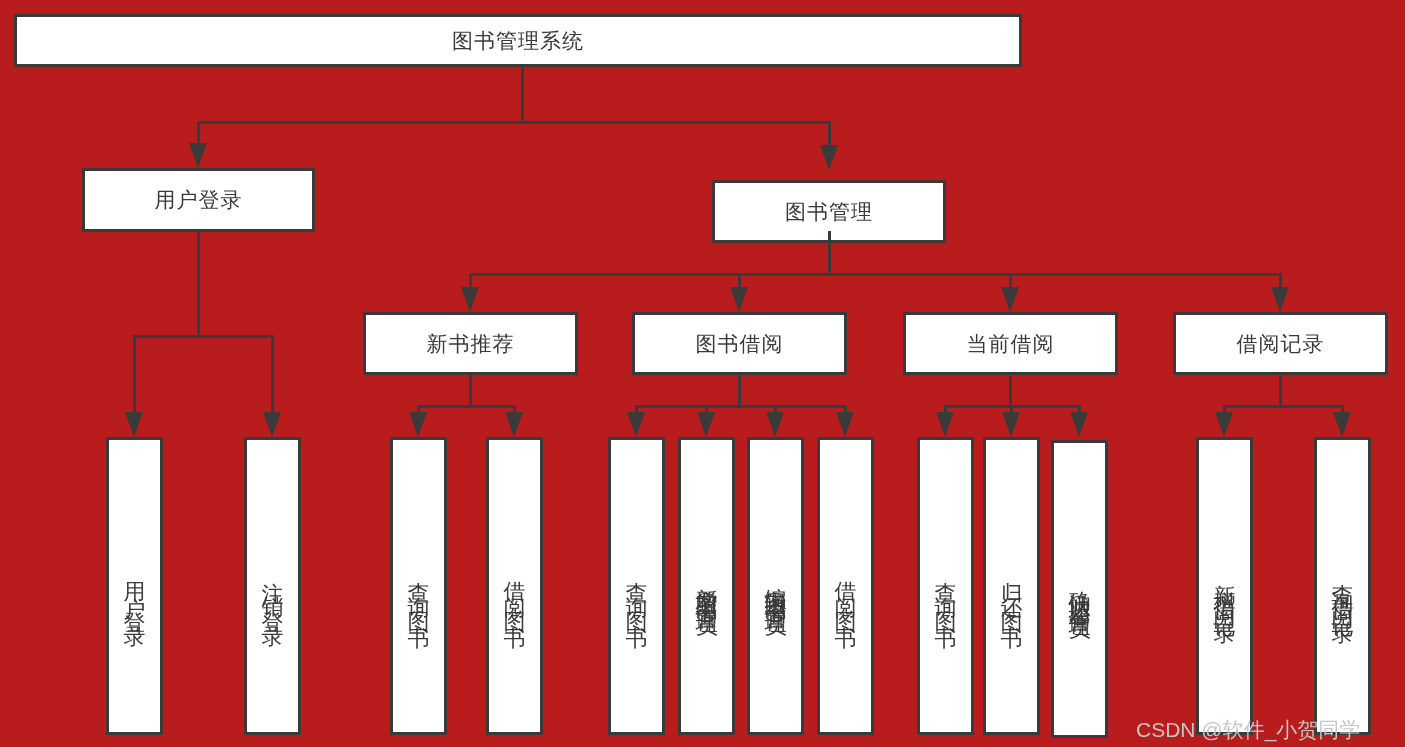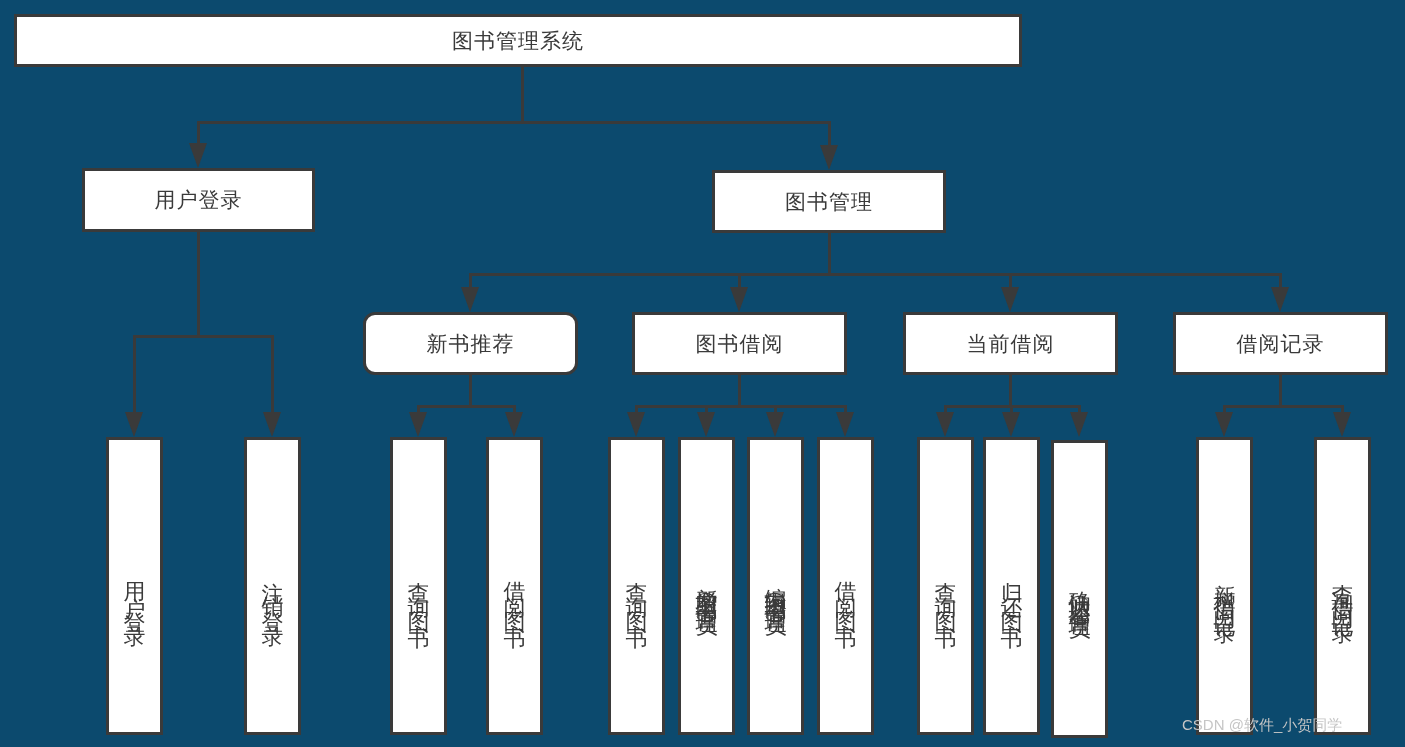--- a/index.html
+++ b/index.html
@@ -4,21 +4,21 @@
 <style>
   html, body {
     margin: 0; padding: 0;
     background: #ffffff;
     font-family: "Liberation Sans", "DejaVu Sans", sans-serif;
   }
   #canvas {
     position: relative;
     width: 1405px;
     height: 747px;
-    background: #0c4a6e;
+    background: #b91c1c;
     overflow: hidden;
     color: #3a3a3a;
   }
   .box {
     position: absolute;
     box-sizing: border-box;
     border: 3px solid #3a3a3a;
     background: #ffffff;
     display: flex;
     align-items: center;
@@ -61,23 +61,23 @@
   }
   .ah {
     position: absolute;
     width: 0; height: 0;
     border-left: 9px solid transparent;
     border-right: 9px solid transparent;
     border-top: 25px solid #3a3a3a;
   }
   #watermark {
     position: absolute;
-    left: 1182px;
+    left: 1136px;
     top: 716px;
-    font-size: 15px;
+    font-size: 21px;
     color: #c6c6c6;
     z-index: 5;
     white-space: nowrap;
   }
 </style>
 </head>
 <body>
 
 <div id="canvas">
 
@@ -86,21 +86,21 @@
   <div>
     <div class="vl" style="left:521px; top:64px; height:60px;"></div>
     <div class="hl" style="left:197px; top:121px; width:634px;"></div>
     <div class="vl" style="left:197px; top:121px; height:26px;"></div>
     <div class="ah" style="left:189px; top:143px;"></div>
     <div class="vl" style="left:828px; top:121px; height:28px;"></div>
     <div class="ah" style="left:820px; top:145px;"></div>
   </div>
 
   <div class="box" style="left:82px; top:168px; width:233px; height:64px;">用户登录</div>
-  <div class="box" style="left:712px; top:170px; width:234px; height:63px;">图书管理</div>
+  <div class="box" style="left:712px; top:180px; width:234px; height:63px;">图书管理</div>
 
   <div>
     <div class="vl" style="left:197px; top:230px; height:108px;"></div>
     <div class="hl" style="left:133px; top:335px; width:141px;"></div>
     <div class="vl" style="left:133px; top:335px; height:82px;"></div>
     <div class="ah" style="left:125px; top:412px;"></div>
     <div class="vl" style="left:271px; top:335px; height:82px;"></div>
     <div class="ah" style="left:263px; top:412px;"></div>
   </div>
 
@@ -110,21 +110,21 @@
     <div class="vl" style="left:469px; top:273px; height:18px;"></div>
     <div class="ah" style="left:461px; top:287px;"></div>
     <div class="vl" style="left:738px; top:273px; height:18px;"></div>
     <div class="ah" style="left:730px; top:287px;"></div>
     <div class="vl" style="left:1009px; top:273px; height:18px;"></div>
     <div class="ah" style="left:1001px; top:287px;"></div>
     <div class="vl" style="left:1279px; top:273px; height:18px;"></div>
     <div class="ah" style="left:1271px; top:287px;"></div>
   </div>
 
-  <div class="box" style="left:363px; top:312px; width:215px; height:63px;border-radius:12px;">新书推荐</div>
+  <div class="box" style="left:363px; top:312px; width:215px; height:63px;">新书推荐</div>
   <div class="box" style="left:903px; top:312px; width:215px; height:63px;">当前借阅</div>
   <div class="box" style="left:632px; top:312px; width:215px; height:63px;">图书借阅</div>
   <div class="box" style="left:1173px; top:312px; width:215px; height:63px;">借阅记录</div>
 
   <div>
     <div class="vl" style="left:469px; top:373px; height:35px;"></div>
     <div class="hl" style="left:417px; top:405px; width:99px;"></div>
     <div class="vl" style="left:417px; top:405px; height:11px;"></div>
     <div class="ah" style="left:409px; top:412px;"></div>
     <div class="vl" style="left:513px; top:405px; height:11px;"></div>

